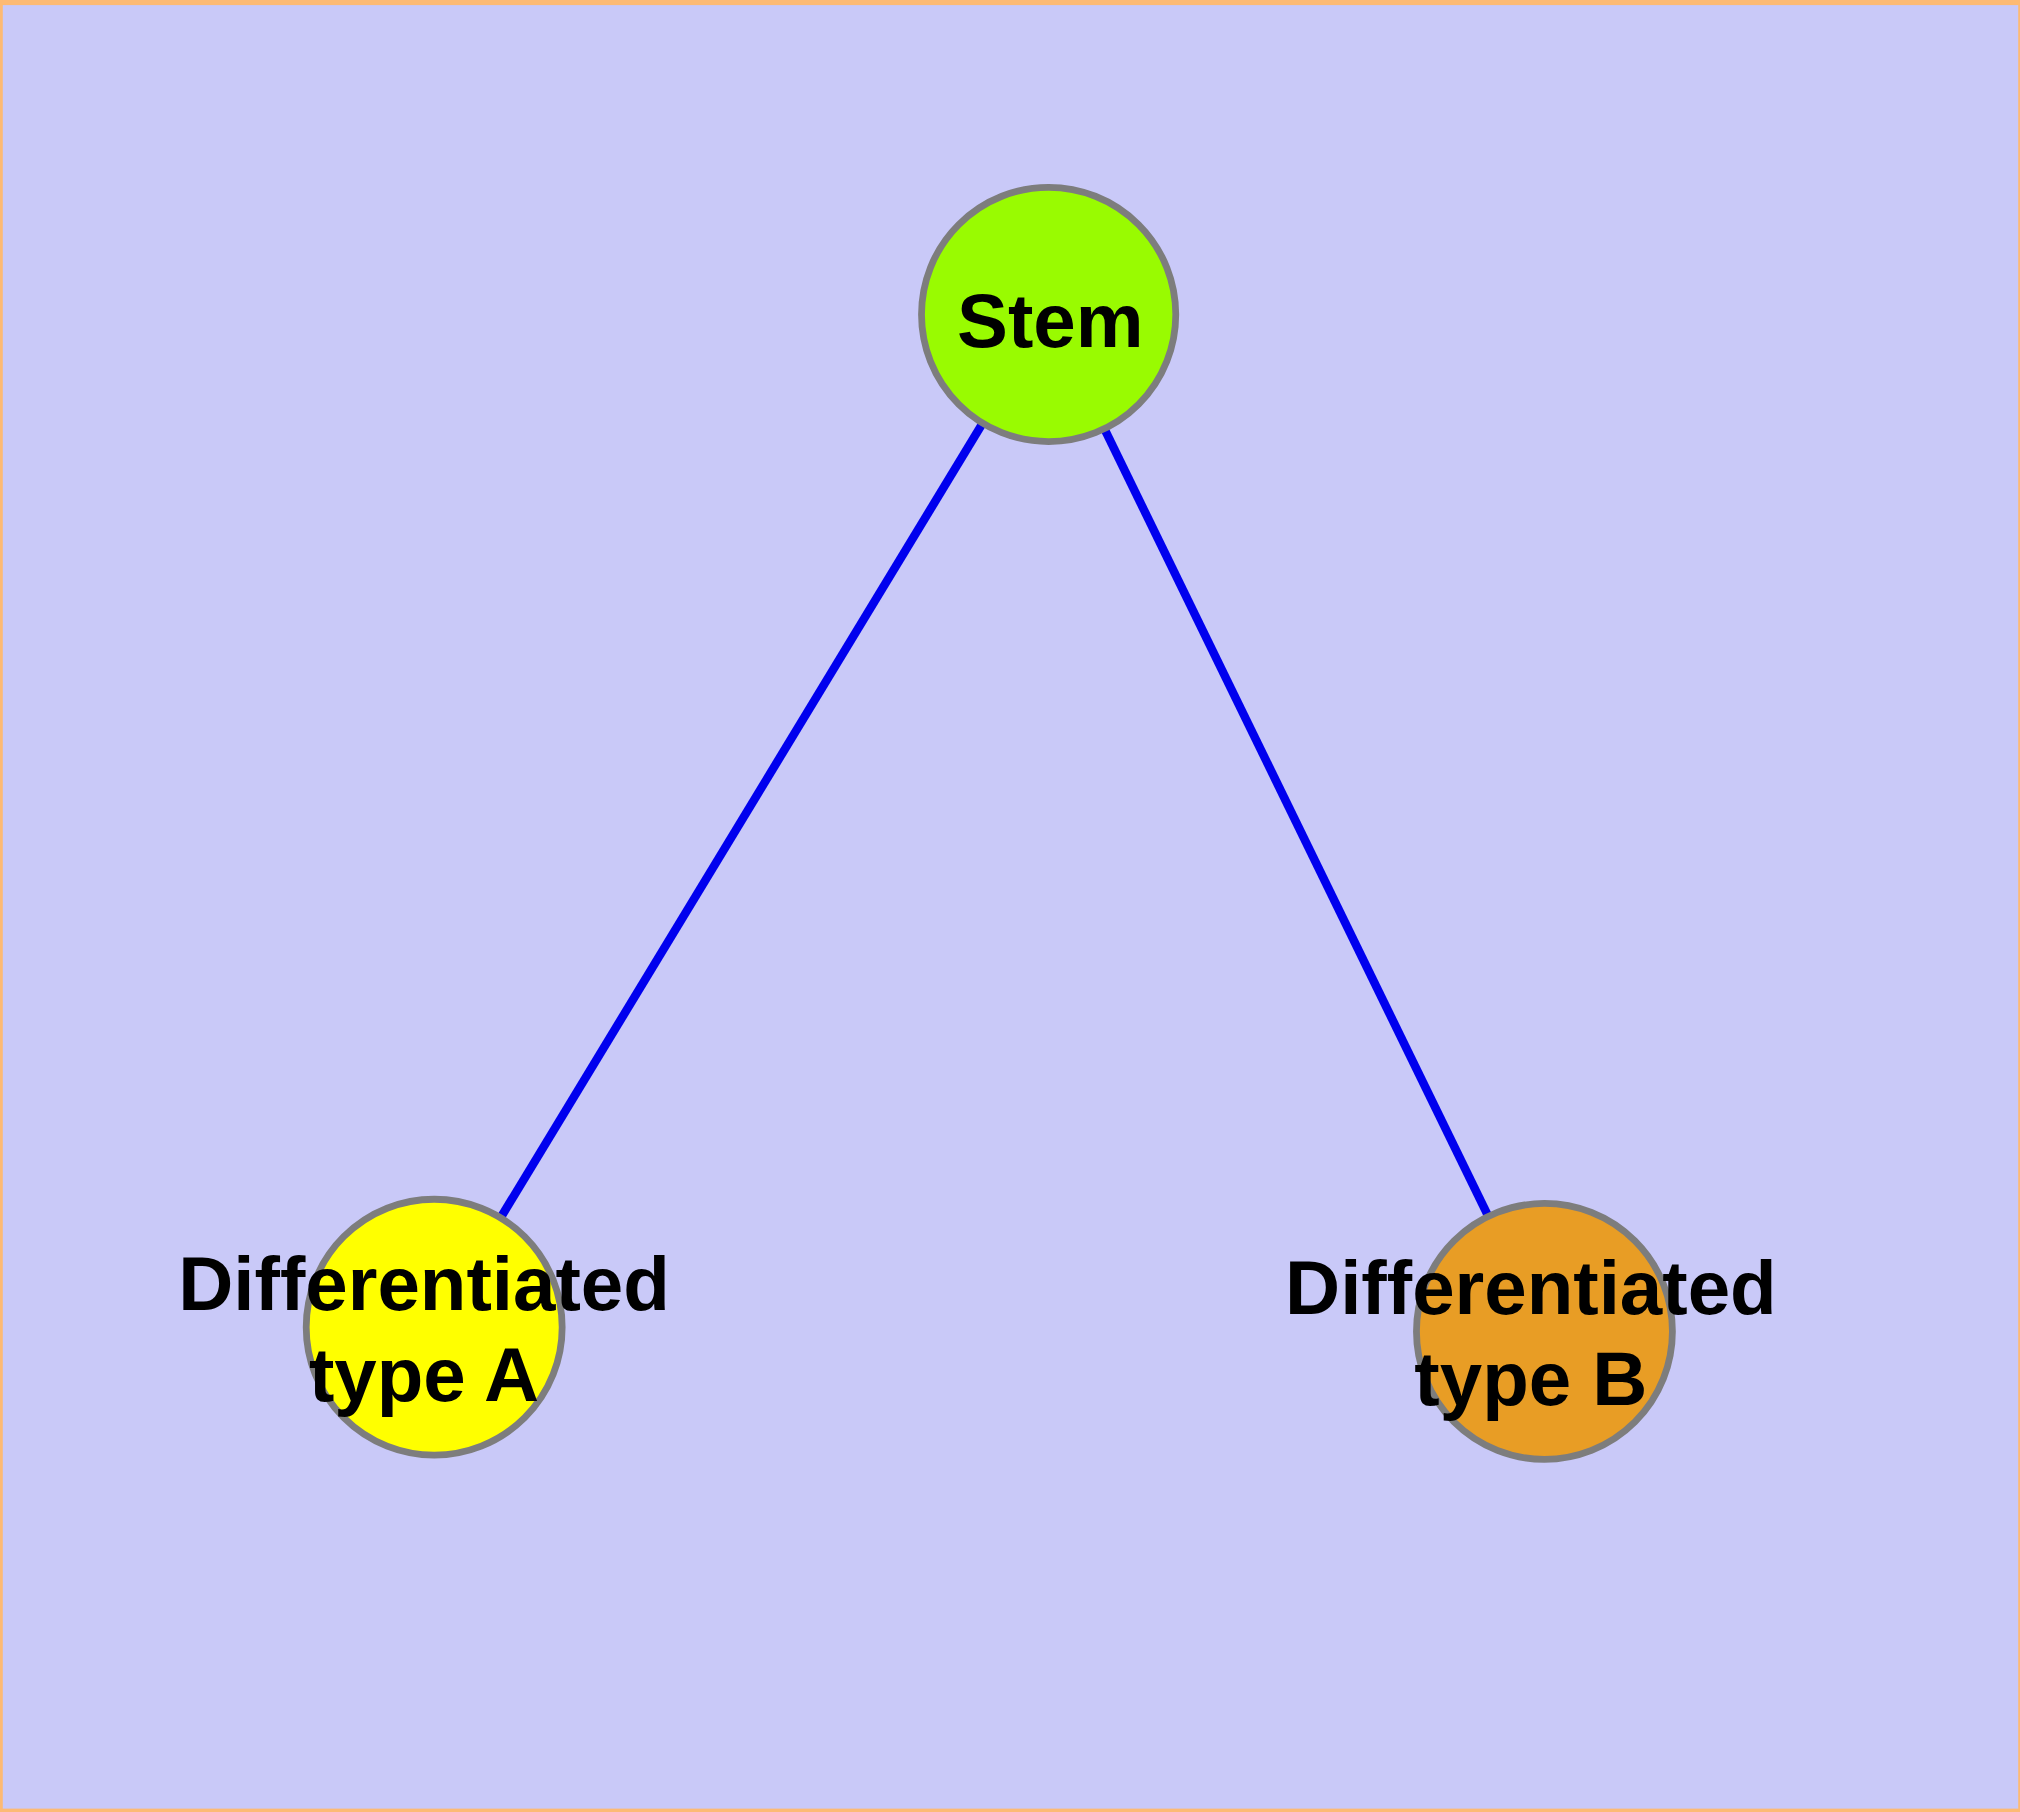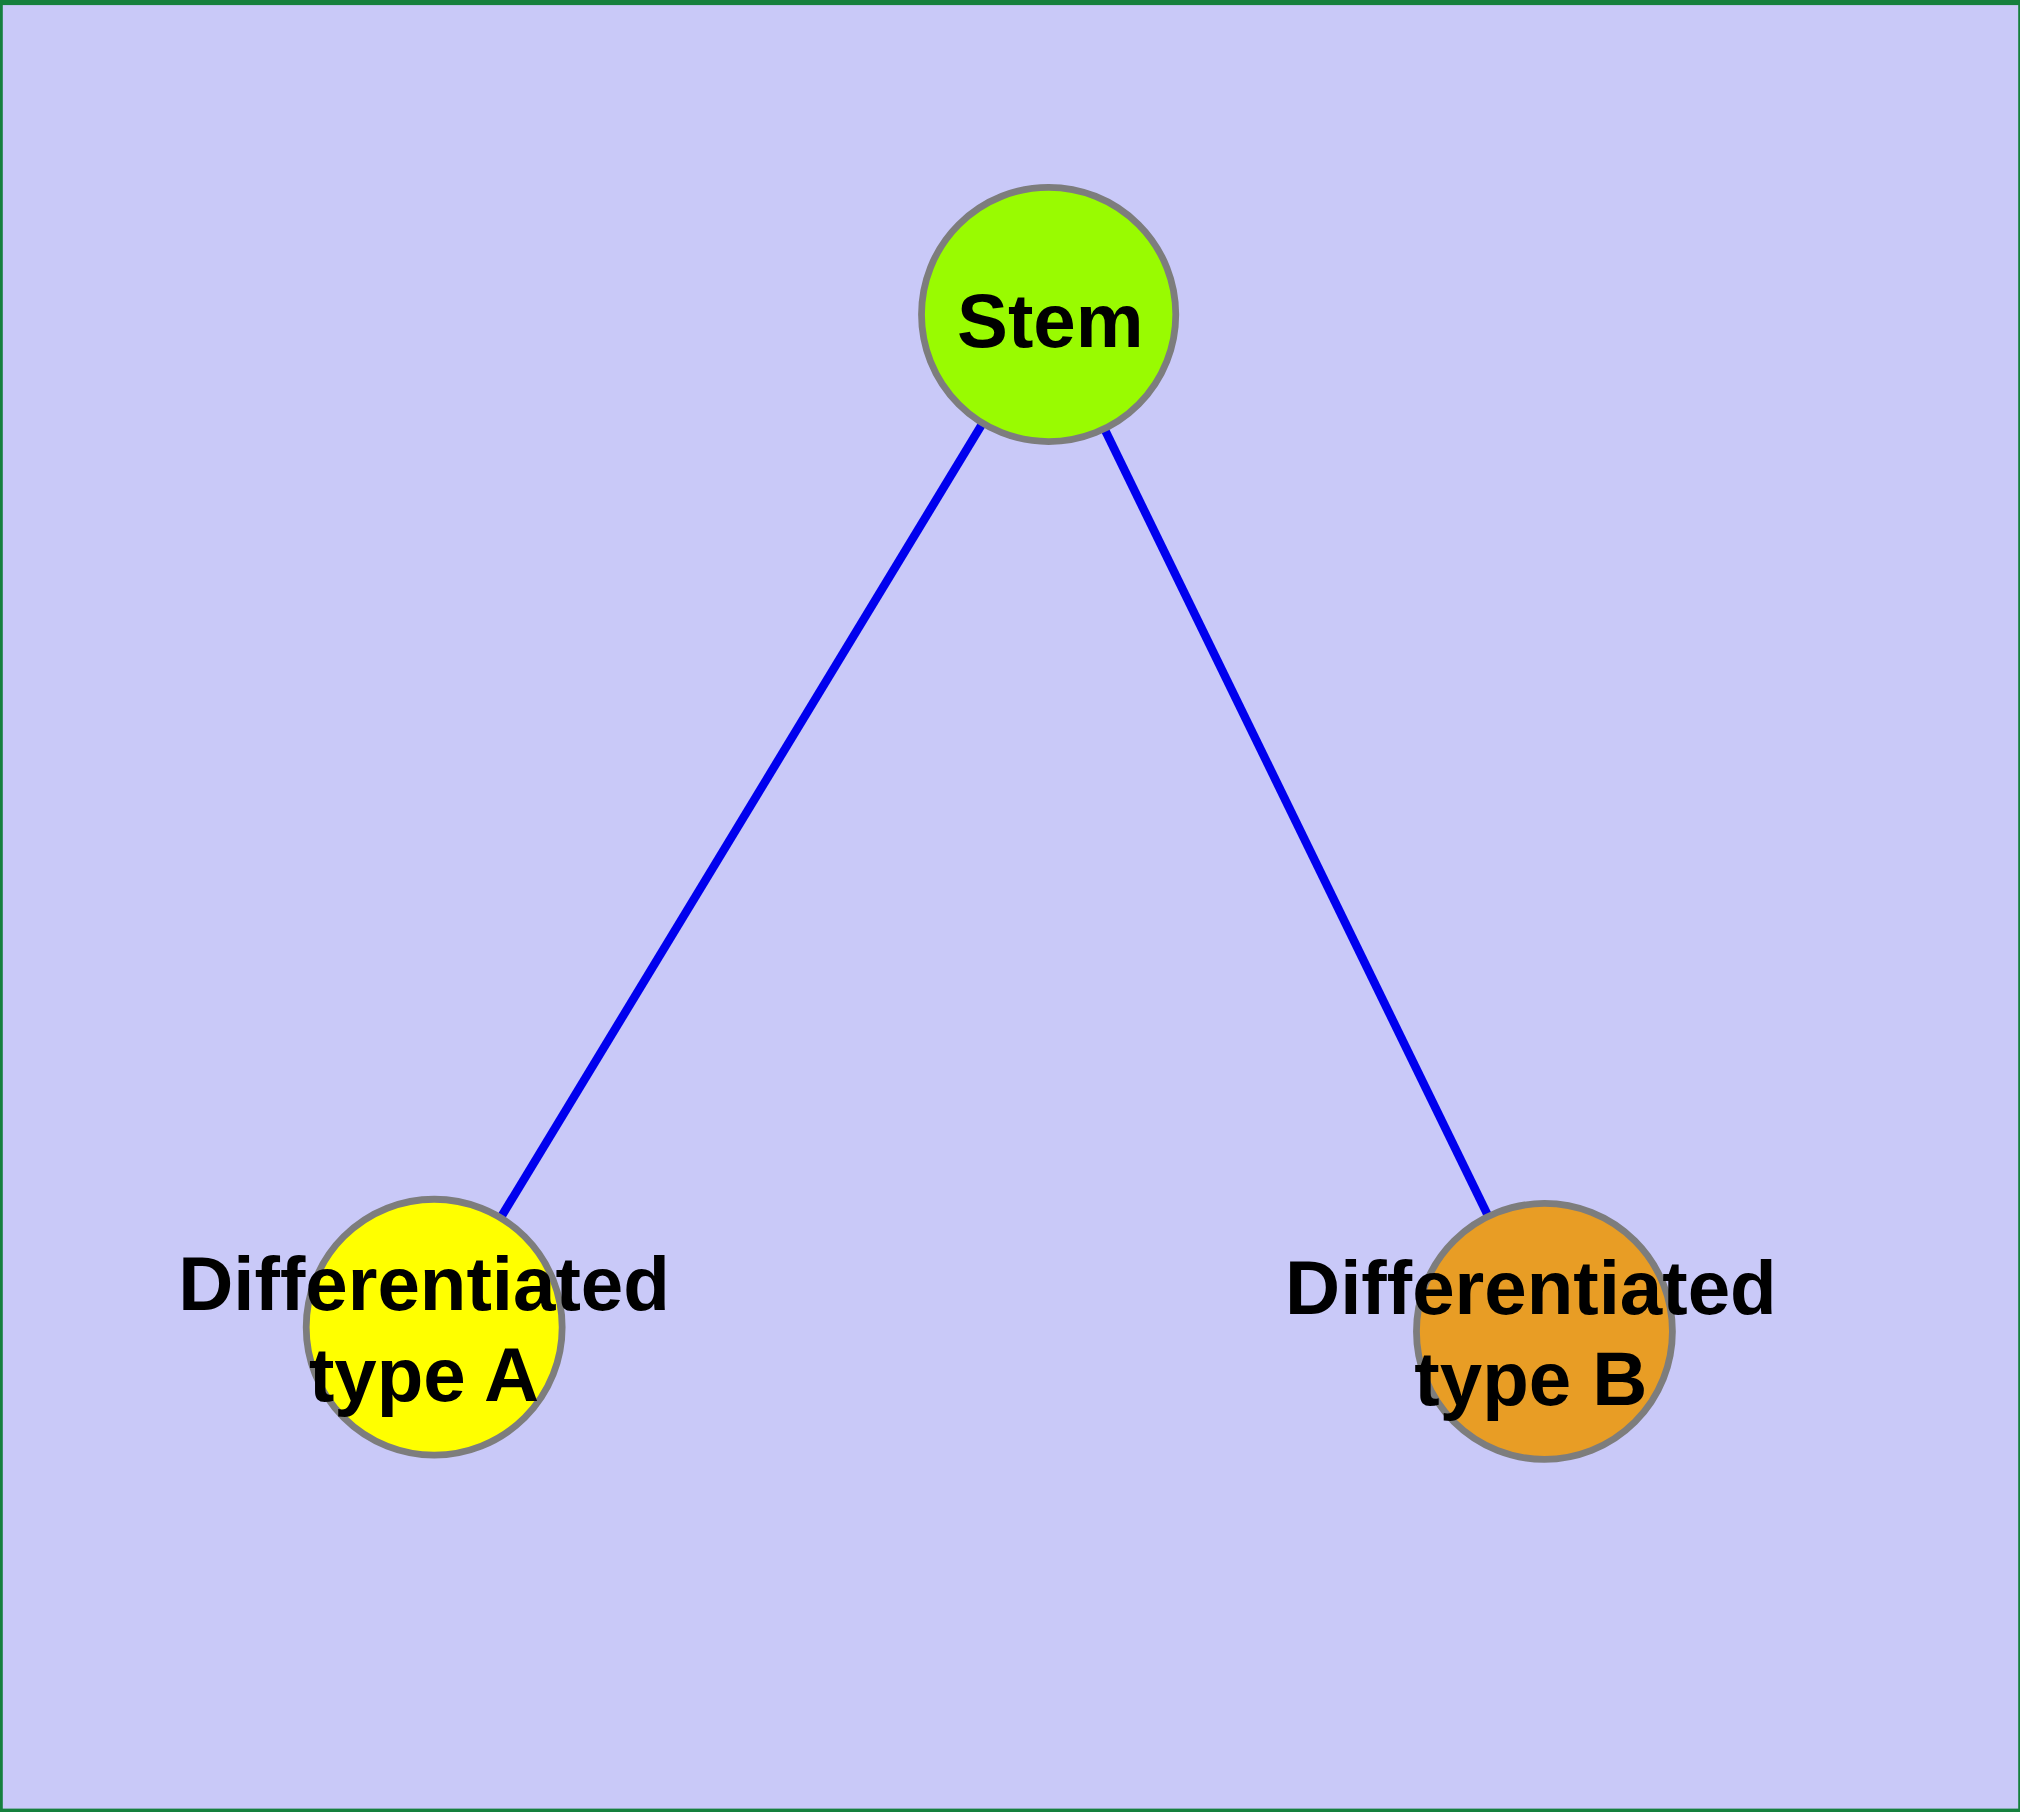--- a/index.html
+++ b/index.html
@@ -5,21 +5,21 @@
   html, body {
     margin: 0;
     padding: 0;
     background: #ffffff;
     font-family: "Liberation Sans", sans-serif;
   }
   #stage {
     position: relative;
     width: 2021px;
     height: 1812px;
-    background: #15803d;
+    background: #fdba74;
     overflow: hidden;
   }
   #graph-svg {
     position: absolute;
     left: 0;
     top: 0;
     width: 100%;
     height: 100%;
     display: block;
   }

